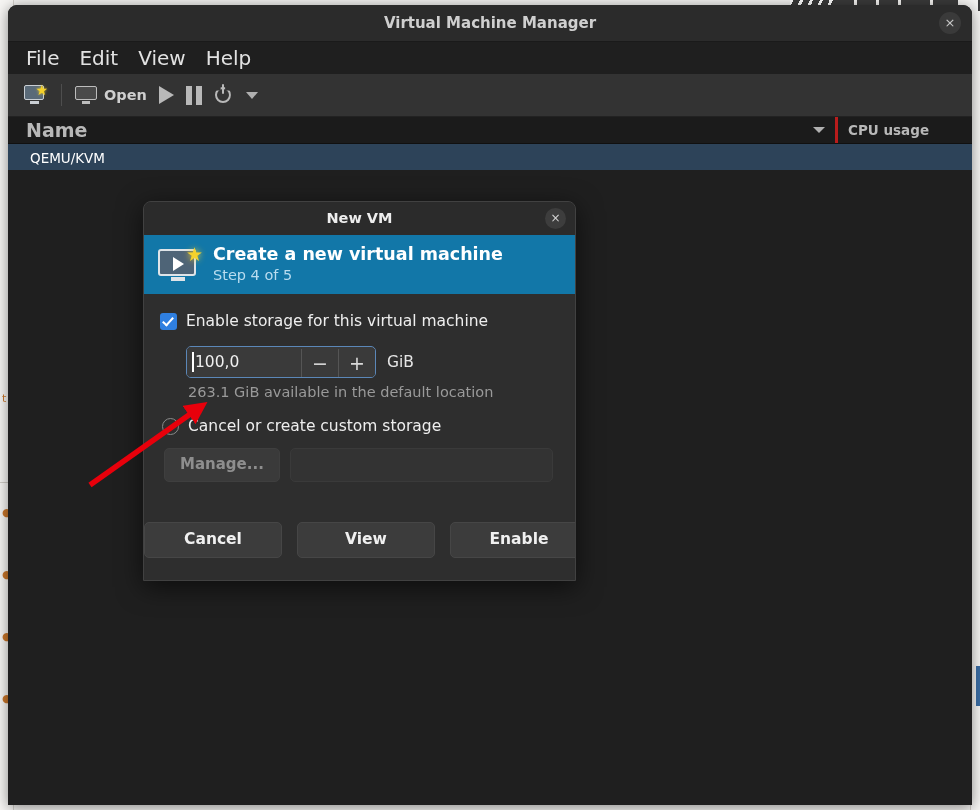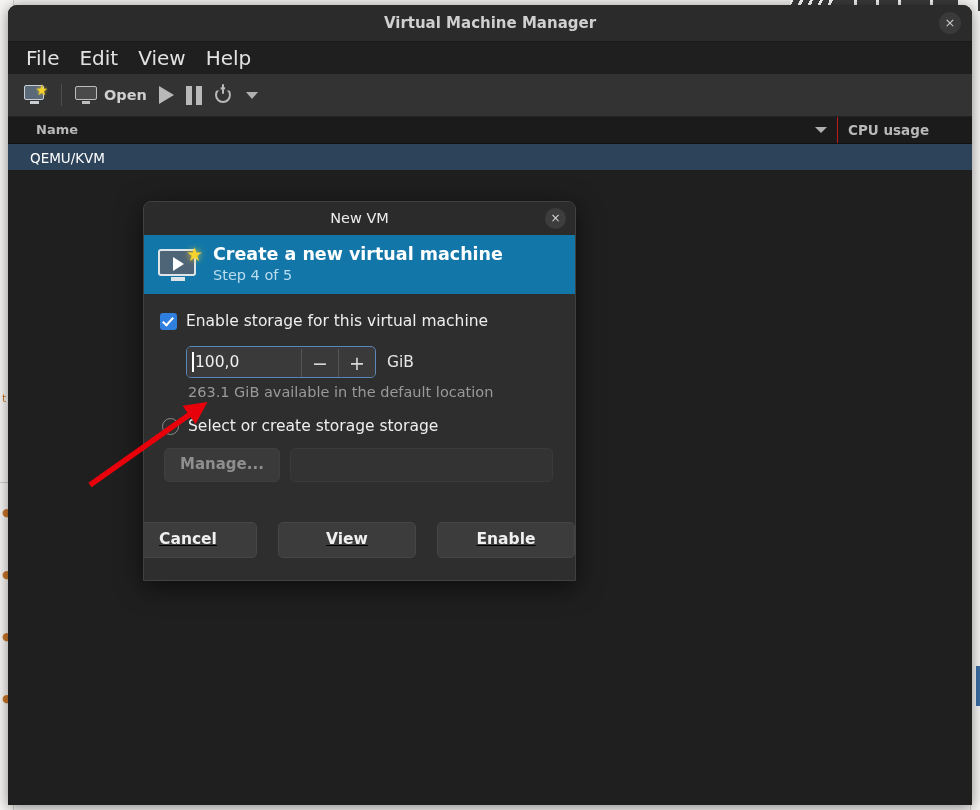--- a/index.html
+++ b/index.html
@@ -251,26 +251,26 @@
   .colheader {
     display: flex;
     height: 26px;
     background: #1b1b1b;
     border-bottom: 1px solid #101010;
   }
   .col-name {
     position: relative;
     flex: 0 0 830px;
     color: #b8b8b8;
-    font-size: 13px;
+    font-size: 19px;
     font-weight: bold;
     line-height: 26px;
-    padding-left: 28px;
+    padding-left: 18px;
     box-sizing: border-box;
-    border-right: 1px solid #b91c1c;
+    border-right: 3px solid #b91c1c;
     cursor: pointer;
   }
   .col-name .sortarrow {
     position: absolute;
     right: 10px; top: 10px;
     width: 0; height: 0;
     border-left: 6px solid transparent;
     border-right: 6px solid transparent;
     border-top: 6px solid #b0b0b0;
   }
@@ -313,21 +313,21 @@
   .dlg-titlebar {
     position: relative;
     height: 33px;
     background: #2b2b2b;
   }
   .dlg-titlebar .dtitle {
     line-height: 33px;
     text-align: center;
     color: #ededed;
     font-size: 14.5px;
-    font-weight: normal;
+    font-weight: bold;
     border-radius: 13px;
   }
   .dlg-close {
     position: absolute;
     right: 9px; top: 6px;
     width: 21px; height: 21px;
     border-radius: 50%;
     background: #3d3d3d;
     color: #d4d4d4;
     font-size: 12px;
@@ -529,24 +529,23 @@
     flex: 1;
     height: 32px;
     margin-left: 10px;
     background: #333333;
     border: 1px solid #3a3a3a;
     border-radius: 5px;
     cursor: text;
   }
   .dlg-footer {
     display: flex;
-    justify-content: flex-end;
-    gap: 21px;
+    justify-content: flex-start;
+    gap: 15px;
     padding: 40px 0 22px 0;
-    text-decoration: underline;
   }
   .btn {
     height: 34px;
     min-width: 100px;
     padding: 0 18px;
     background: #3c3c3c;
     border: 1px solid #464646;
     border-radius: 5px;
     color: #f0f0f0;
     font-size: 15.5px;
@@ -689,21 +688,21 @@
         <div class="spin-btn">−</div>
         <div class="spin-btn">+</div>
       </div>
       <span class="spin-unit">GiB</span>
     </div>
 
     <div class="avail-text">263.1 GiB available in the default location</div>
 
     <div class="custom-row">
       <span class="radio off"></span>
-      <span class="opt-label">Select or create storage storage</span>
+      <span class="opt-label">Cancel or create custom storage</span>
     </div>
 
     <div class="manage-row">
       <div class="btn-manage">Manage...</div>
       <div class="path-field" title=""></div>
     </div>
   </div>
 
   <div class="dlg-footer">
     <div class="btn">Cancel</div>

